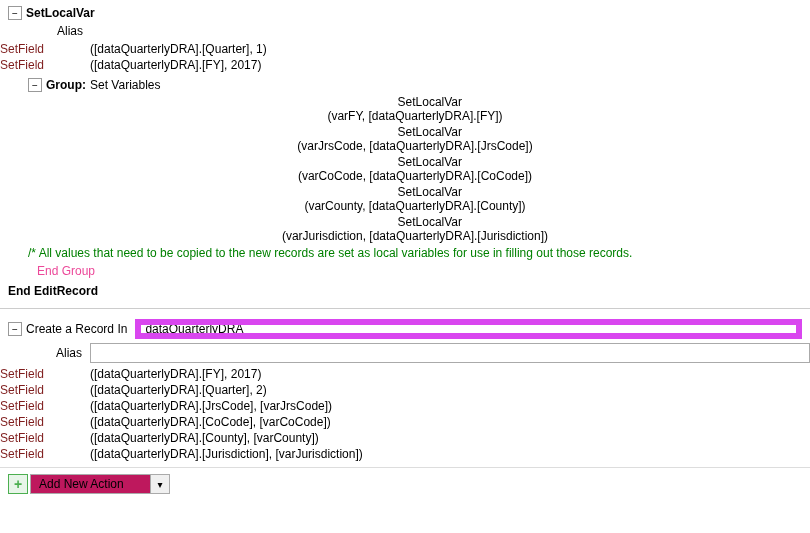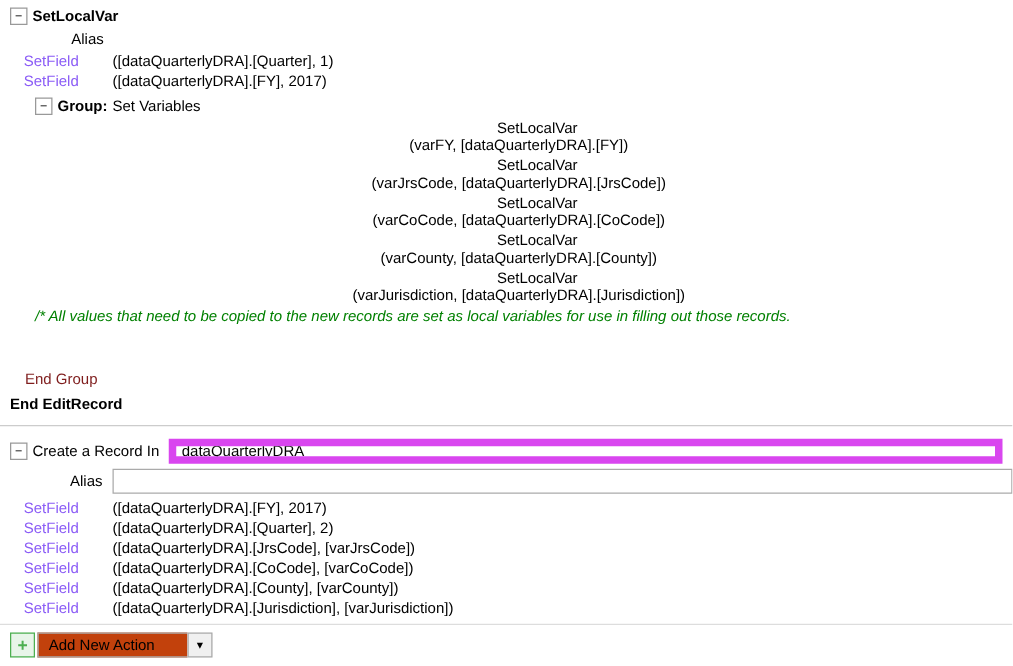--- a/index.html
+++ b/index.html
@@ -98,27 +98,25 @@
       padding-right: 8px;
       color: #000;
       flex-shrink: 0;
     }
 
     .comment-row {
       display: flex;
       align-items: center;
       padding: 2px 28px;
       color: #008000;
-      font-style: italic;
     }
 
     .end-group {
-      padding: 2px 20px;
-      color: #7f1d1d;
-      margin-top: 32px;
+      padding: 2px 37px;
+      color: #ec4899;
     }
 
     .end-edit {
       padding: 2px 8px;
       font-weight: bold;
       color: #000;
     }
 
     .divider {
       border: none;
@@ -179,24 +177,24 @@
     }
 
     .sf-row {
       display: flex;
       align-items: center;
       padding: 1px 0;
     }
 
     .sf-label {
       width: 90px;
-      text-align: center;
+      text-align: left;
       padding-right: 8px;
       flex-shrink: 0;
-      color: #8b5cf6;
+      color: #7f1d1d;
     }
 
     .sf-value {
       color: #000;
     }
 
     
     .add-action-bar {
       display: flex;
       align-items: center;
@@ -213,21 +211,21 @@
       display: flex;
       align-items: center;
       justify-content: center;
       cursor: pointer;
       margin-right: 2px;
       flex-shrink: 0;
     }
 
     .add-text-btn {
       height: 20px;
-      background: #c2410c;
+      background: #be185d;
       border: 1px solid #aaa;
       border-right: none;
       padding: 0 8px;
       font-size: 12px;
       cursor: pointer;
       display: flex;
       align-items: center;
       min-width: 120px;
     }
 

